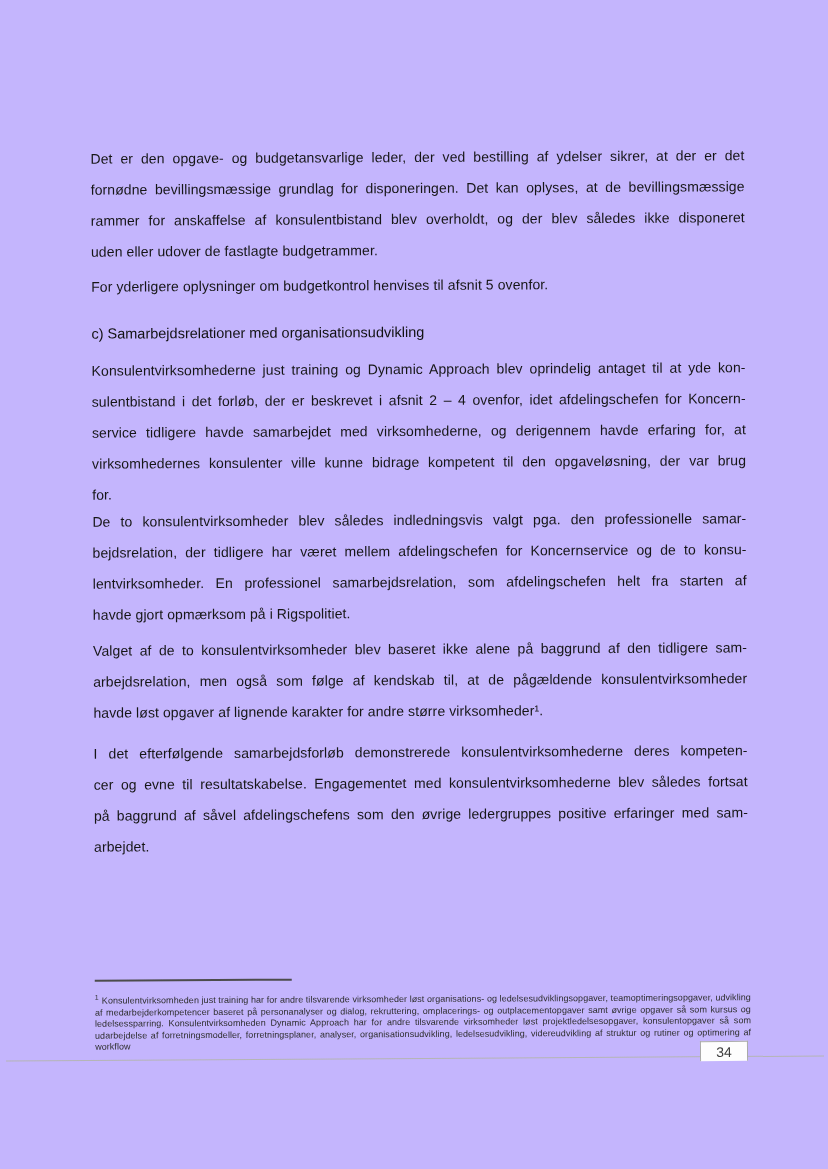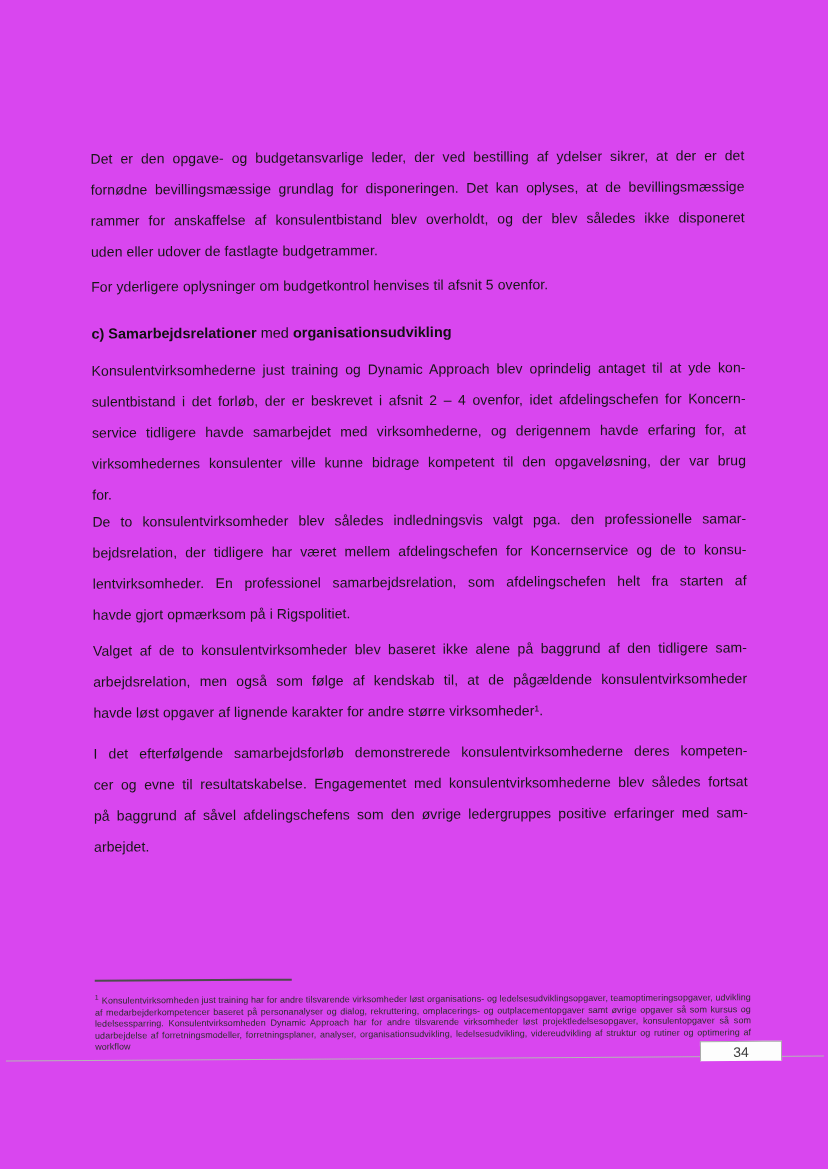--- a/index.html
+++ b/index.html
@@ -5,21 +5,21 @@
   * { margin: 0; padding: 0; box-sizing: border-box; }
   html, body { background: #ffffff; }
   body {
     width: 828px; height: 1169px;
     font-family: "Liberation Sans", "DejaVu Sans", sans-serif;
     overflow: hidden;
   }
   .page {
     position: relative;
     width: 828px; height: 1169px;
-    background: #d946ef;
+    background: #c4b5fd;
     overflow: hidden;
   }
   .scan-rotate {
     position: absolute; inset: 0;
     transform: rotate(-0.3deg);
     transform-origin: 50% 55%;
   }
   .para {
     position: absolute;
     left: 93px; width: 654px;
@@ -37,21 +37,21 @@
     text-align-last: left;
   }
   .heading {
     position: absolute;
     left: 93px; width: 654px;
     font-size: 14.5px;
     line-height: 24px;
     color: #111111;
     white-space: nowrap;
   }
-  .heading .bold { font-weight: bold; margin-top: 16px; }
+  .heading .bold { font-weight: normal; margin-top: 16px; }
   .footnote-sep {
     position: absolute;
     left: 93px; top: 978px;
     width: 197px; height: 2px;
     background: #4c4c4c;
   }
   .footnote {
     position: absolute;
     left: 93px; top: 990px;
     width: 656px;
@@ -70,21 +70,21 @@
     position: absolute;
     left: 6px; top: 1058px;
     width: 818px; height: 0;
     border-top: 1px solid #b5b5b5;
     transform: rotate(-0.35deg);
     transform-origin: 50% 50%;
   }
   .page-num-box {
     position: absolute;
     left: 700px; top: 1041px;
-    width: 82px; height: 20px;
+    width: 48px; height: 20px;
     background: #fdfdfd;
     border: 1px solid #a9a9a9;
     border-bottom: none;
     display: flex; align-items: center; justify-content: center;
     font-size: 14px;
     color: #3d3d3d;
     transform: rotate(-0.35deg);
     z-index: 2;
   }
 </style>

